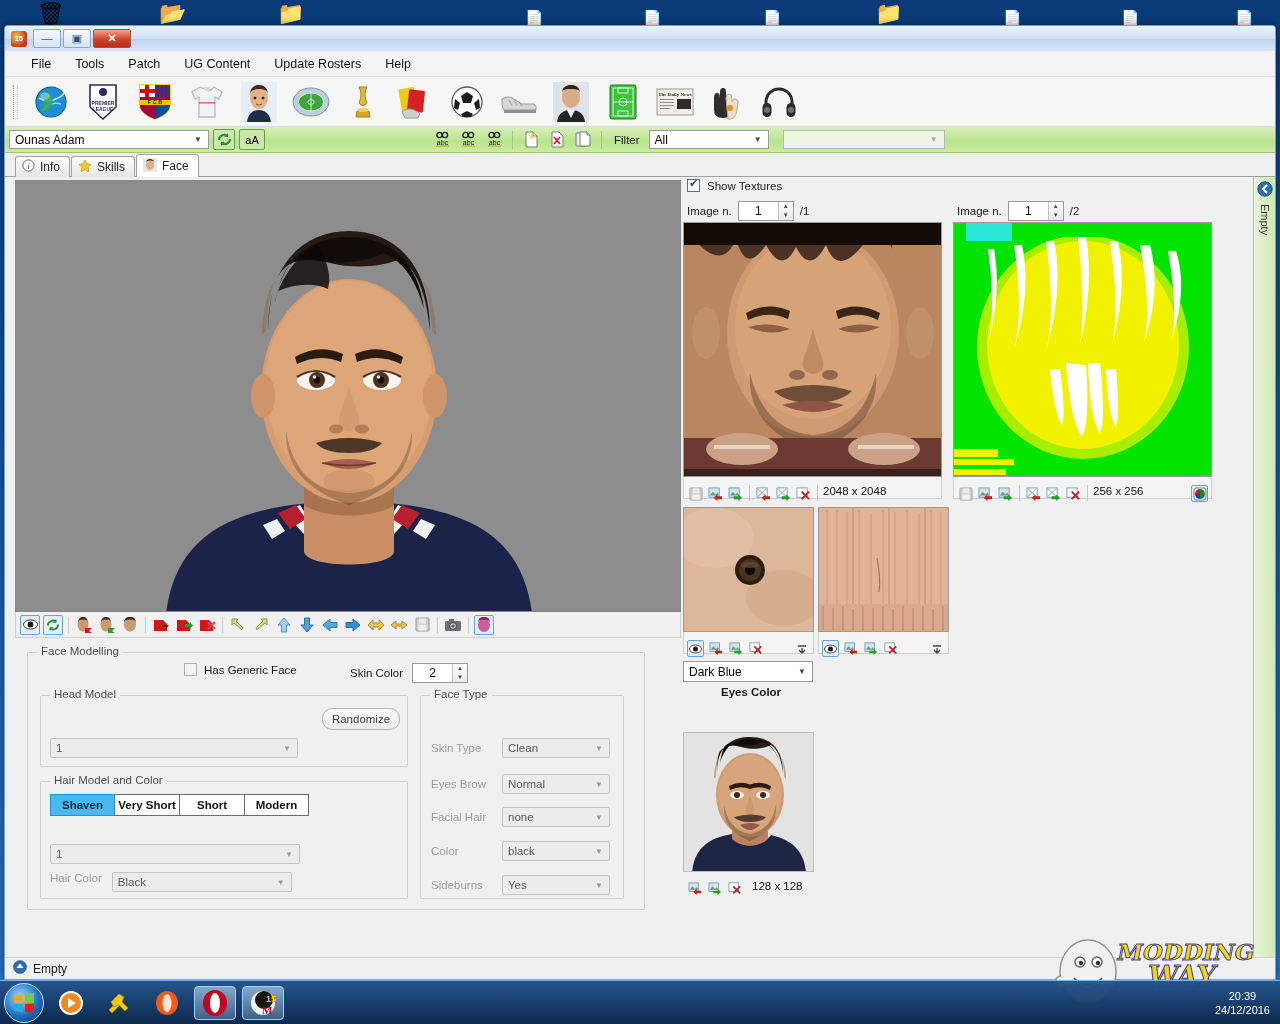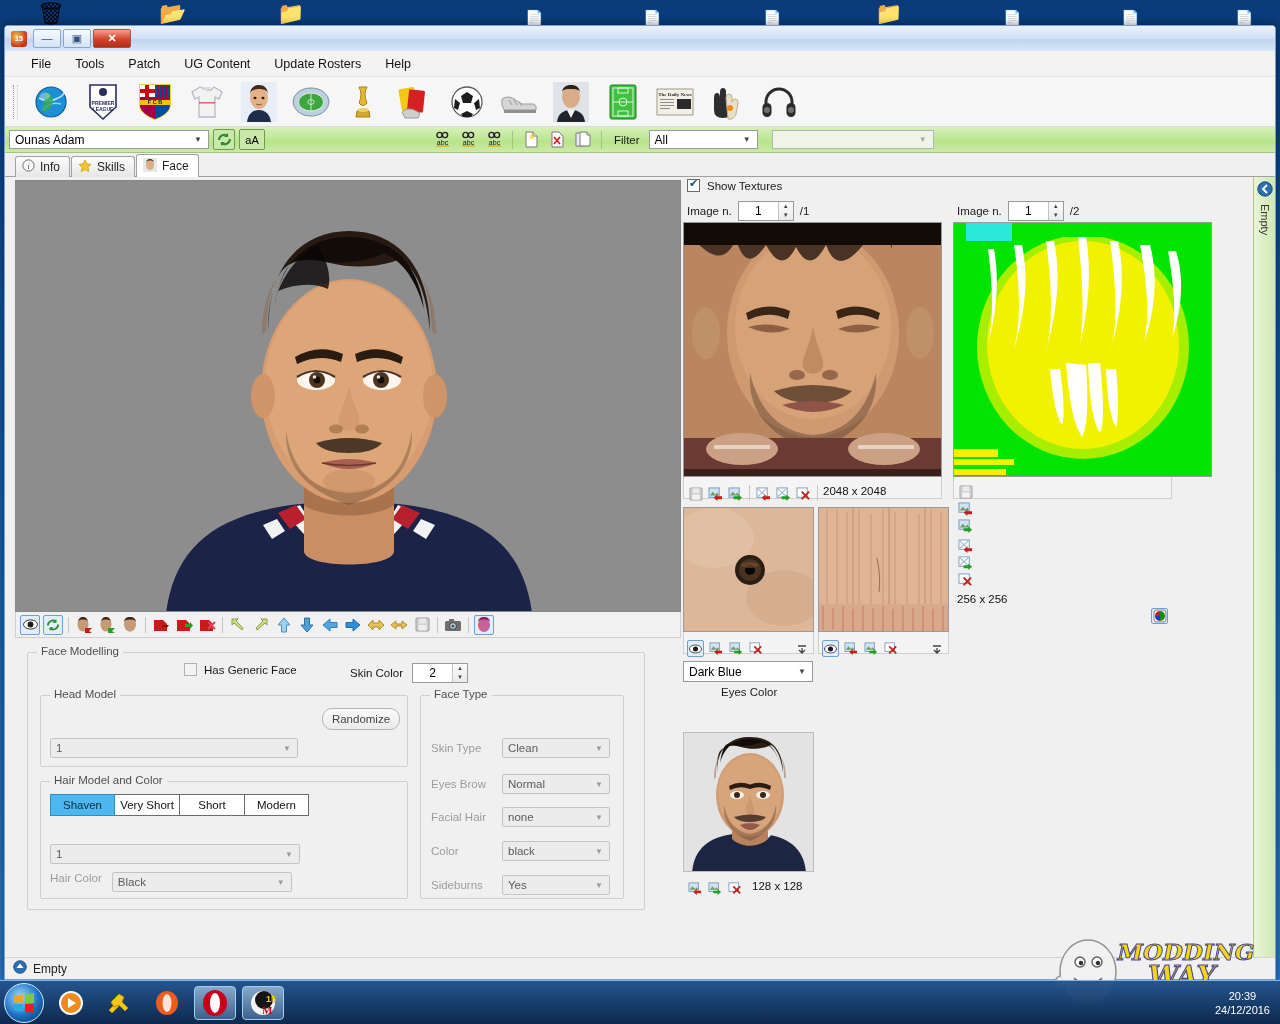--- a/index.html
+++ b/index.html
@@ -438,21 +438,21 @@
     </div>
     <div class="flatbtn">
       <svg width="16" height="17" viewBox="0 0 16 17">
           <path d="M1 2h7l3 3v10H1z" fill="#e9eef5" stroke="#7a7a7a"></path>
           <path d="M5 1h7l3 3v11H5z" fill="#fff" stroke="#7a7a7a"></path>
           <path d="M12 1v3h3" fill="#dfe9d8" stroke="#7a7a7a"></path>
         </svg>
     </div>
     <div class="sep"></div>
     <div class="lbl" style="padding:0 5px">Filter</div>
-    <div class="combo" style="width:109px">
+    <div class="combo" style="width:120px">
       <span>All</span>
       <span class="arrow">▼</span>
     </div>
     <div class="combo" style="width:162px;background:#eef5e6;border-color:#b5b5b5;margin-left:10px">
       <span></span>
       <span class="arrow" style="color:#aaa">▼</span>
     </div>
   </div>
 
   <div id="tabstrip">
@@ -687,21 +687,21 @@
           <div class="legend">Head Model</div>
           <div class="lightbtn" style="position:absolute; left:281px; top:12px; width:78px;">Randomize</div>
           <div class="dcombo" style="position:absolute; left:9px; top:42px; width:248px;">
             <span>1</span>
             <span class="arrow">▼</span>
           </div>
         </div>
 
         <div class="gbox" style="position:absolute; left:12px; top:128px; width:368px; height:118px;">
           <div class="legend">Hair Model and Color</div>
-          <div style="position:absolute; left:9px; top:12px; display:flex;">
+          <div style="position:absolute; left:9px; top:12px; display:flex;font-weight:bold;">
             <div class="segbtn on" style="width:65px">Shaven</div>
             <div class="segbtn" style="width:65px;border-left:none">Very Short</div>
             <div class="segbtn" style="width:65px;border-left:none">Short</div>
             <div class="segbtn" style="width:64px;border-left:none">Modern</div>
           </div>
           <div class="dcombo" style="position:absolute; left:9px; top:62px; width:250px;">
             <span>1</span>
             <span class="arrow">▼</span>
           </div>
           <div style="position:absolute; left:9px; top:90px; display:flex; gap:10px;">
@@ -875,21 +875,21 @@
           <path d="M214 28q10 56 4 88 16-50 4-88z" fill="#fff"></path>
           <path d="M112 140q4 56 16 74 8-14 4-72z" fill="#fff"></path>
           <path d="M134 140q2 56 12 70 6-12 0-70z" fill="#fff"></path>
           <path d="M152 146q2 46 10 58 4-12 0-58z" fill="#fff"></path>
           <path d="M96 146q4 44 12 56 4-12-2-56z" fill="#fff"></path>
           <rect x="0" y="226" width="44" height="8" fill="#f2f200"></rect>
           <rect x="0" y="236" width="60" height="6" fill="#f2f200"></rect>
           <rect x="0" y="246" width="52" height="6" fill="#f2f200"></rect>
         </svg>
       </div>
-      <div class="texbar" style="position:absolute; left:272px; top:300px; width:219px;flex-direction:column;">
+      <div class="texbar" style="position:absolute; left:272px; top:300px; width:259px;">
         <span class="mini">
             <svg width="14" height="14" viewBox="0 0 15 15">
               <rect x="1" y="1" width="13" height="13" rx="1" fill="#cfcfcf" stroke="#a5a5a5"></rect>
               <rect x="4" y="1.5" width="7" height="5" fill="#ebebeb"></rect>
               <rect x="3.5" y="8" width="8" height="5.5" fill="#f2f2f2"></rect>
             </svg>
           </span>
         <span class="mini">
             <svg width="15" height="14" viewBox="0 0 16 15">
               <rect x="1" y="1" width="11" height="10" fill="#cfe3f3" stroke="#7a99b5"></rect>
@@ -1030,21 +1030,21 @@
             <svg width="10" height="10" viewBox="0 0 10 10">
               <path d="M1 2h8M5 4v4M2 6l3 3 3-3" stroke="#444" stroke-width="1.3" fill="none"></path>
             </svg>
           </span>
       </div>
 
       <div class="combo" style="position:absolute; left:2px; top:484px; width:130px; height:21px;">
         <span>Dark Blue</span>
         <span class="arrow">▼</span>
       </div>
-      <div class="lbl" style="position:absolute; left:40px; top:509px;">Eyes Color</div>
+      <div class="lbl" style="position:absolute; left:40px; top:509px;font-weight:bold;">Eyes Color</div>
 
       <div class="texframe" style="position:absolute; left:2px; top:555px; width:131px; height:140px; background:#d6d6d6; border-color:#bdbdbd;">
         <svg width="131" height="140" viewBox="0 0 131 140" class="svgfill">
           <rect width="131" height="140" fill="#e3e3e3"></rect>
           <path d="M8 140c2-28 22-40 57-40s55 12 57 40z" fill="#1c2542"></path>
           <path d="M48 100c6 14 34 14 40 0l-6-3c-5 10-23 10-28 0z" fill="#e9e9e9"></path>
           <path d="M48 92h36v14c-9 9-27 9-36 0z" fill="#b9825d"></path>
           <ellipse cx="66" cy="62" rx="34" ry="42" fill="#d09b72"></ellipse>
           <ellipse cx="66" cy="60" rx="32" ry="38" fill="#d7a57c"></ellipse>
           <path d="M33 40c0-26 14-36 33-36s33 10 33 36c-2-16-6-24-12-28-8 4-20 5-30 2-12-3-19 0-22 6-2 5-2 12-2 20z" fill="#2a1d12"></path>

